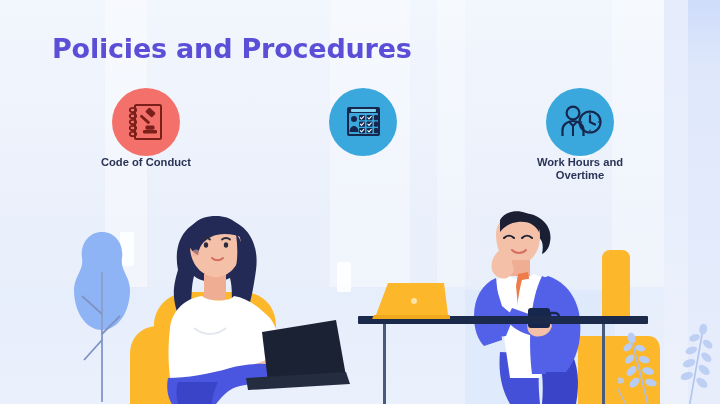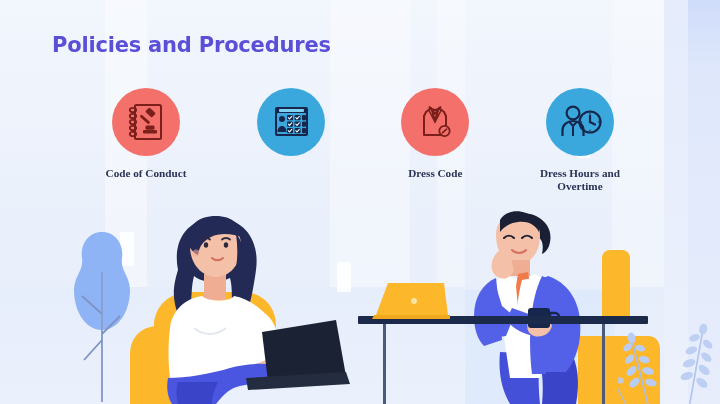--- a/index.html
+++ b/index.html
@@ -43,39 +43,39 @@
   .wallcard{
     position:absolute; background:#ffffff; opacity:.85; border-radius:2px;
   }
   .wc1 { left:120px; top:232px; width:14px; height:34px; }
   .wc2 { left:337px; top:262px; width:14px; height:30px; }
   .wc3 { left:577px; top:130px; width:13px; height:28px; }
 
   
   .title {
     position:absolute; left:52px; top:33px;
-    font-size:21px; font-weight:700; letter-spacing:-.2px;
+    font-size:27px; font-weight:700; letter-spacing:-.2px;
     color:#5a4fd6;
     font-family:"DejaVu Sans", sans-serif;
   }
 
   
   .icon-row {
     position:absolute; left:78px; top:88px; width:570px; height:125px;
     display:flex; justify-content:space-between; align-items:flex-start;
   }
   .icon-item { width:136px; display:flex; flex-direction:column; align-items:center; }
   .circle {
     width:68px; height:68px; border-radius:50%;
     display:flex; align-items:center; justify-content:center;
   }
   .icon-label {
-    margin-top:11px; text-align:center; line-height:1.18;
+    text-align:center; line-height:1.18;
     font-size:11.2px; color:#2a3356; font-weight:600;
-    font-family:Liberation Serif, serif;
+    font-family:Liberation Sans, sans-serif;
     white-space:pre-line;
   }
 
   
   .art { position:absolute; }
 </style>
 </head>
 <body>
 
 <div id="slide">
@@ -145,53 +145,39 @@
             <path d="M27.8 24.1l1.2 1.3 2.3-2.6"></path>
             <path d="M20.3 30.6l1.2 1.3 2.3-2.6"></path>
             <path d="M27.8 30.6l1.2 1.3 2.3-2.6"></path>
           </g>
           <circle cx="14" cy="19" r="3" fill="#16264d"></circle>
           <path d="M9.5 32c0-3.6 2-6 4.5-6s4.5 2.4 4.5 6z" fill="#16264d"></path>
         </svg>
       </div>
     </div>
 
-    <div class="icon-item">
-      <div class="circle" style="background:#f4706a">
-        <svg width="44" height="44" viewBox="0 0 44 44">
-          <path d="M13 12 L18 8 L22 14 L26 8 L31 12 L33 16 L33 35 L11 35 L11 16 Z" fill="none" stroke="#7a1f1a" stroke-width="2" stroke-linejoin="round"></path>
-          <path d="M18 8 L22 20 L26 8" fill="none" stroke="#7a1f1a" stroke-width="1.7"></path>
-          <path d="M15.5 9.5 L22 22 L28.5 9.5" fill="none" stroke="#7a1f1a" stroke-width="1.6"></path>
-          <circle cx="22" cy="15.5" r="2.2" fill="none" stroke="#7a1f1a" stroke-width="1.6"></circle>
-          <path d="M16 6.5c2 2.5 4 3.5 6 3.5s4-1 6-3.5" fill="none" stroke="#7a1f1a" stroke-width="2"></path>
-          <circle cx="31.5" cy="31" r="5.2" fill="#f4706a" stroke="#7a1f1a" stroke-width="1.8"></circle>
-          <path d="M29.4 32.9l4.2-3.8" stroke="#7a1f1a" stroke-width="1.6" stroke-linecap="round"></path>
-        </svg>
-      </div>
-      <div class="icon-label">Dress Code</div>
-    </div>
 
     <div class="icon-item">
       <div class="circle" style="background:#3aa8dc">
         <svg width="48" height="44" viewBox="0 0 48 44">
           <circle cx="17" cy="13" r="6.4" fill="none" stroke="#16264d" stroke-width="2.2"></circle>
           <path d="M6.5 36v-6c0-5 4.7-9 10.5-9s10.5 4 10.5 9v6" fill="none" stroke="#16264d" stroke-width="2.2" stroke-linejoin="round"></path>
           <path d="M13 21.5 L17 26 L21 21.5" fill="none" stroke="#16264d" stroke-width="2"></path>
           <path d="M17 26 L17 36" stroke="#16264d" stroke-width="2"></path>
           <circle cx="34" cy="22" r="10.5" fill="none" stroke="#16264d" stroke-width="2.2"></circle>
           <path d="M34 15.5 L34 22 L39 24.5" fill="none" stroke="#16264d" stroke-width="2.2" stroke-linecap="round"></path>
           <g stroke="#16264d" stroke-width="1.2">
             <line x1="34" y1="12.6" x2="34" y2="14.2"></line>
             <line x1="34" y1="29.8" x2="34" y2="31.4"></line>
             <line x1="24.6" y1="22" x2="26.2" y2="22"></line>
             <line x1="41.8" y1="22" x2="43.4" y2="22"></line>
           </g>
         </svg>
       </div>
-      <div class="icon-label">Dress Hours and
+      <div class="icon-label">Work Hours and
 Overtime</div>
     </div>
   </div>
 
   <svg class="art" style="left:52px; top:222px;" width="100" height="182" viewBox="0 0 100 182">
     <path d="M50 10c14 0 22 13 20 26-2 12 8 18 8 32 0 22-12 40-28 40S22 90 22 68c0-14 10-20 8-32C28 23 36 10 50 10Z" fill="#8fb4f5"></path>
     <line x1="50" y1="50" x2="50" y2="180" stroke="#8aa0cf" stroke-width="2"></line>
     <line x1="50" y1="92" x2="30" y2="74" stroke="#7e93c4" stroke-width="1.8"></line>
     <line x1="50" y1="118" x2="32" y2="138" stroke="#7e93c4" stroke-width="1.8"></line>
     <line x1="50" y1="112" x2="68" y2="94" stroke="#7e93c4" stroke-width="1.8"></line>

